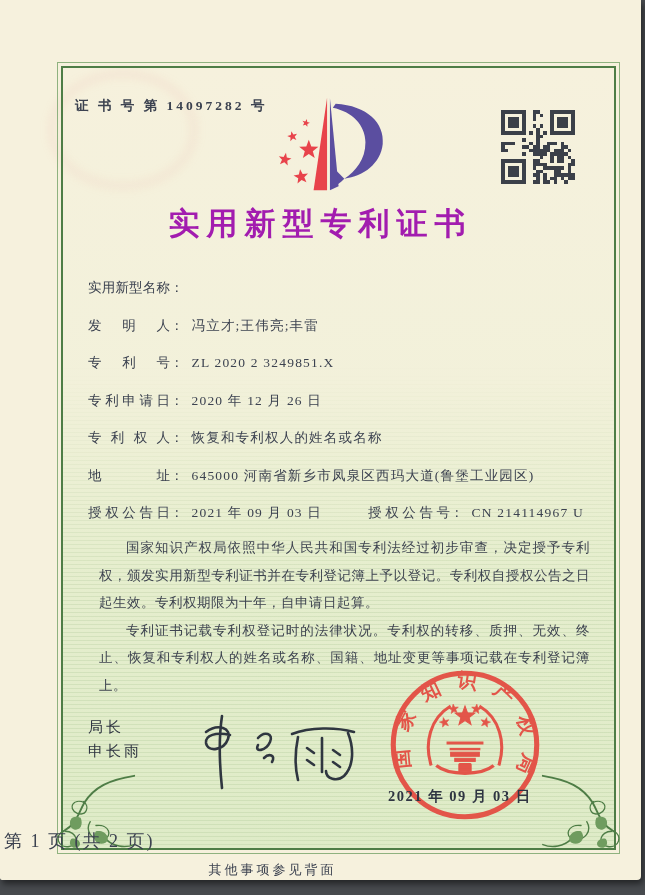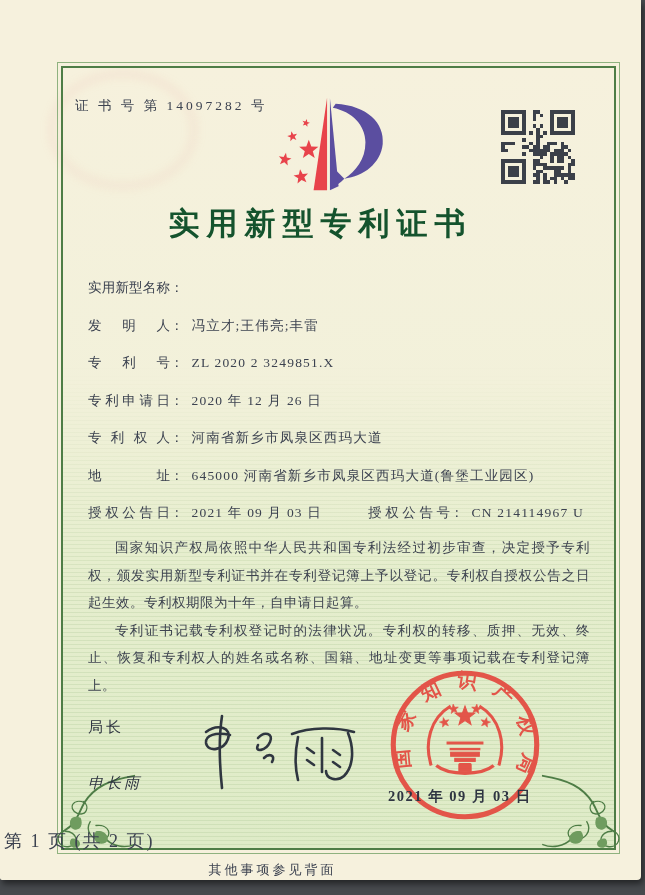--- a/index.html
+++ b/index.html
@@ -45,49 +45,49 @@
       transparent 1px, transparent 4px);
     -webkit-mask-image:linear-gradient(to bottom, transparent 38%, #000 68%);
     mask-image:linear-gradient(to bottom, transparent 38%, #000 68%);
   }
   .flourish { position:absolute; width:86px; height:86px; }
   .flourish.bl { left:52px; top:772px; }
   .flourish.br { left:539px; top:772px; transform:scaleX(-1); }
 
   .cert-no {
     position:absolute; left:75px; top:97px;
-    font-size:13.5px; letter-spacing:3px; color:#3c4250;
+    font-size:13.5px; letter-spacing:3px; color:#3c4250;font-weight:bold;
   }
   .logo { position:absolute; left:256px; top:90px; width:144px; height:114px; }
   .qr { position:absolute; left:501px; top:110px; width:74px; height:74px; }
 
   .title {
     position:absolute; left:0; top:203px; width:641px; text-align:center;
-    font-size:31px; font-weight:600; letter-spacing:7px; color:#14532d;
+    font-size:31px; font-weight:600; letter-spacing:7px; color:#a21caf;
   }
 
   .fields { position:absolute; left:88px; top:279px; width:505px; }
   .frow { display:flex; align-items:baseline; height:22px; margin-bottom:15.5px;
           font-size:13.5px; color:#3c4250; white-space:nowrap;font-family:Liberation Serif, serif; }
   .flabel { display:inline-block; width:82px; text-align:justify; text-align-last:justify; }
   .fcolon { margin-right:8px; }
   .fvalue { letter-spacing:1.2px; }
   .frow .pair2 { margin-left:46px; }
 
   .paras {
     position:absolute; left:88px; top:534px; width:502px;
     font-size:13.5px; line-height:27.5px; color:#3e4450;
     text-align:justify; letter-spacing:0.5px;
   }
-  .paras p { text-indent:2em; }
+  .paras p { text-indent:2em;margin-left:11px; }
 
   .sig-label { position:absolute; left:88px; font-size:15px; letter-spacing:3px;
                color:#2e3440; font-family:"Liberation Sans","DejaVu Sans",sans-serif; }
   .sig-title { top:718px; }
-  .sig-name  { top:774px;font-style:italic; }
+  .sig-name  { top:742px; }
   .signature { position:absolute; left:192px; top:708px; width:172px; height:88px; }
 
   .seal { position:absolute; left:383px; top:663px; width:164px; height:164px; opacity:0.92; }
   .seal-date {
     position:absolute; left:388px; top:787px; font-size:14.5px; font-weight:700;
     letter-spacing:1.5px; color:#2f3542;
   }
 
   .page-no {
     position:absolute; left:4px; top:829px; width:641px; 
@@ -185,21 +185,21 @@
           <span class="fvalue">ZL 2020 2 3249851.X</span>
       </div>
       <div class="frow">
         <span class="flabel">专利申请日</span>
           <span class="fcolon">：</span>
           <span class="fvalue">2020 年 12 月 26 日</span>
       </div>
       <div class="frow">
         <span class="flabel">专利权人</span>
           <span class="fcolon">：</span>
-          <span class="fvalue">河南省新乡市凤泉区西玛大道</span>
+          <span class="fvalue">恢复和专利权人的姓名或名称</span>
       </div>
       <div class="frow">
         <span class="flabel">地址</span>
           <span class="fcolon">：</span>
           <span class="fvalue">645000 河南省新乡市凤泉区西玛大道(鲁堡工业园区)</span>
       </div>
       <div class="frow">
         <span class="flabel">授权公告日</span>
           <span class="fcolon">：</span>
           <span class="fvalue">2021 年 09 月 03 日</span>

